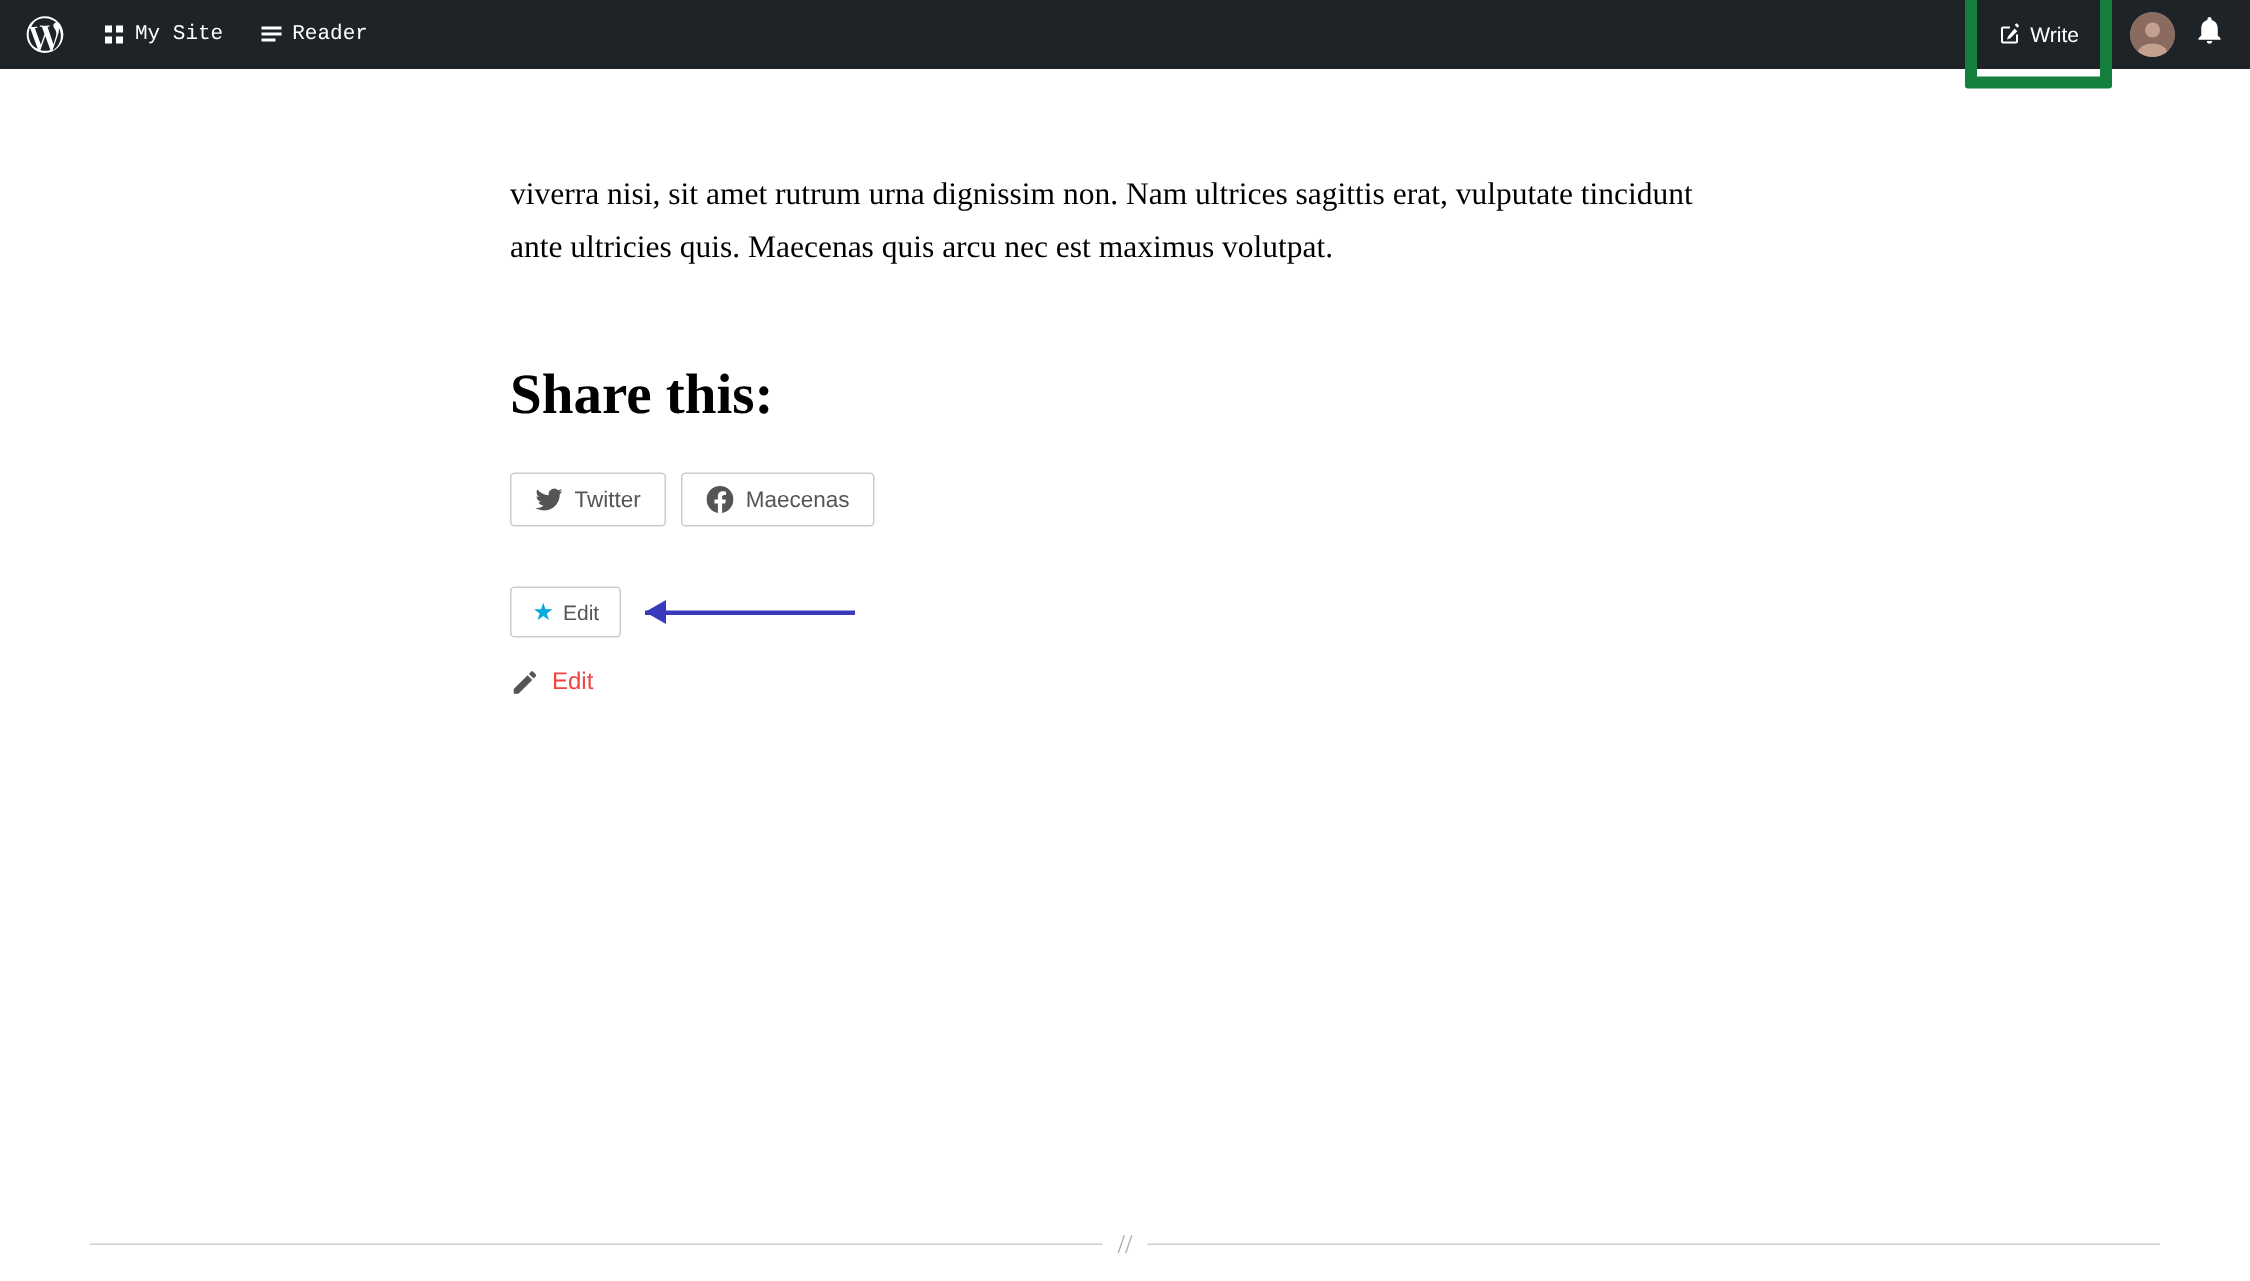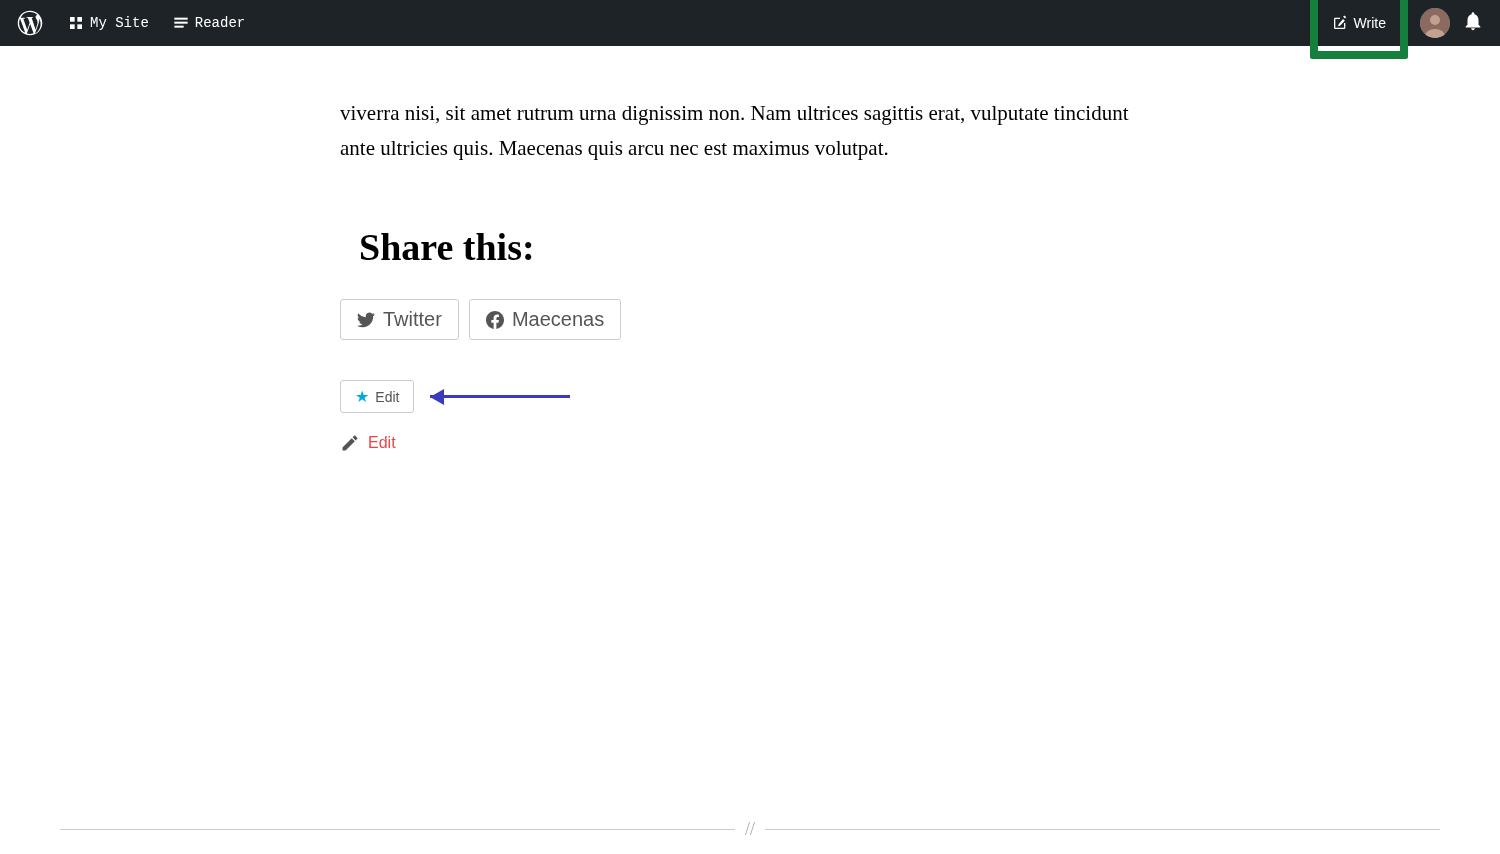--- a/index.html
+++ b/index.html
@@ -115,38 +115,37 @@
     .share-section {
       margin-bottom: 40px;
     }
 
     .share-title {
       font-size: 38px;
       font-weight: 700;
       font-family: Georgia, serif;
       margin-bottom: 30px;
       color: #000;
-      margin-left: 19px;
     }
 
     .share-buttons {
       display: flex;
       gap: 10px;
       margin-bottom: 40px;
     }
 
     .share-btn {
       display: flex;
       align-items: center;
       gap: 8px;
       padding: 8px 16px;
       border: 1px solid #ccc;
       background: #fff;
       color: #555;
-      font-size: 20px;
+      font-size: 15px;
       font-family: -apple-system, BlinkMacSystemFont, 'Segoe UI', sans-serif;
       cursor: pointer;
       border-radius: 3px;
     }
 
     .like-section {
       margin-bottom: 20px;
     }
 
     .like-row {
@@ -291,21 +290,21 @@
       </svg>
     </div>
     <span class="bell-icon">
       <svg width="22" height="22" viewBox="0 0 24 24" fill="white">
         <path d="M12 22c1.1 0 2-.9 2-2h-4c0 1.1.9 2 2 2zm6-6V11c0-3.07-1.64-5.64-4.5-6.32V4c0-.83-.67-1.5-1.5-1.5s-1.5.67-1.5 1.5v.68C7.63 5.36 6 7.92 6 11v5l-2 2v1h16v-1l-2-2z"></path>
       </svg>
     </span>
   </div>
 </nav>
 
-<main class="content-area" style="margin-top: 46px; padding: 40px 20px 100px; max-width: 860px; margin-left: auto; margin-right: auto;">
+<main class="content-area" style="margin-top: 46px; padding: 56px 20px 100px; max-width: 860px; margin-left: auto; margin-right: auto;">
 
   <p class="body-text">viverra nisi, sit amet rutrum urna dignissim non. Nam ultrices sagittis erat, vulputate tincidunt ante ultricies quis. Maecenas quis arcu nec est maximus volutpat.</p>
 
   <section class="share-section">
     <h2 class="share-title">Share this:</h2>
 
     <div class="share-buttons">
       <button class="share-btn">
         <svg width="18" height="18" viewBox="0 0 24 24" fill="#555">
           <path d="M23.953 4.57a10 10 0 01-2.825.775 4.958 4.958 0 002.163-2.723c-.951.555-2.005.959-3.127 1.184a4.92 4.92 0 00-8.384 4.482C7.69 8.095 4.067 6.13 1.64 3.162a4.822 4.822 0 00-.666 2.475c0 1.71.87 3.213 2.188 4.096a4.904 4.904 0 01-2.228-.616v.06a4.923 4.923 0 003.946 4.827 4.996 4.996 0 01-2.212.085 4.936 4.936 0 004.604 3.417 9.867 9.867 0 01-6.102 2.105c-.39 0-.779-.023-1.17-.067a13.995 13.995 0 007.557 2.209c9.053 0 13.998-7.496 13.998-13.985 0-.21 0-.42-.015-.63A9.935 9.935 0 0024 4.59z"></path>

